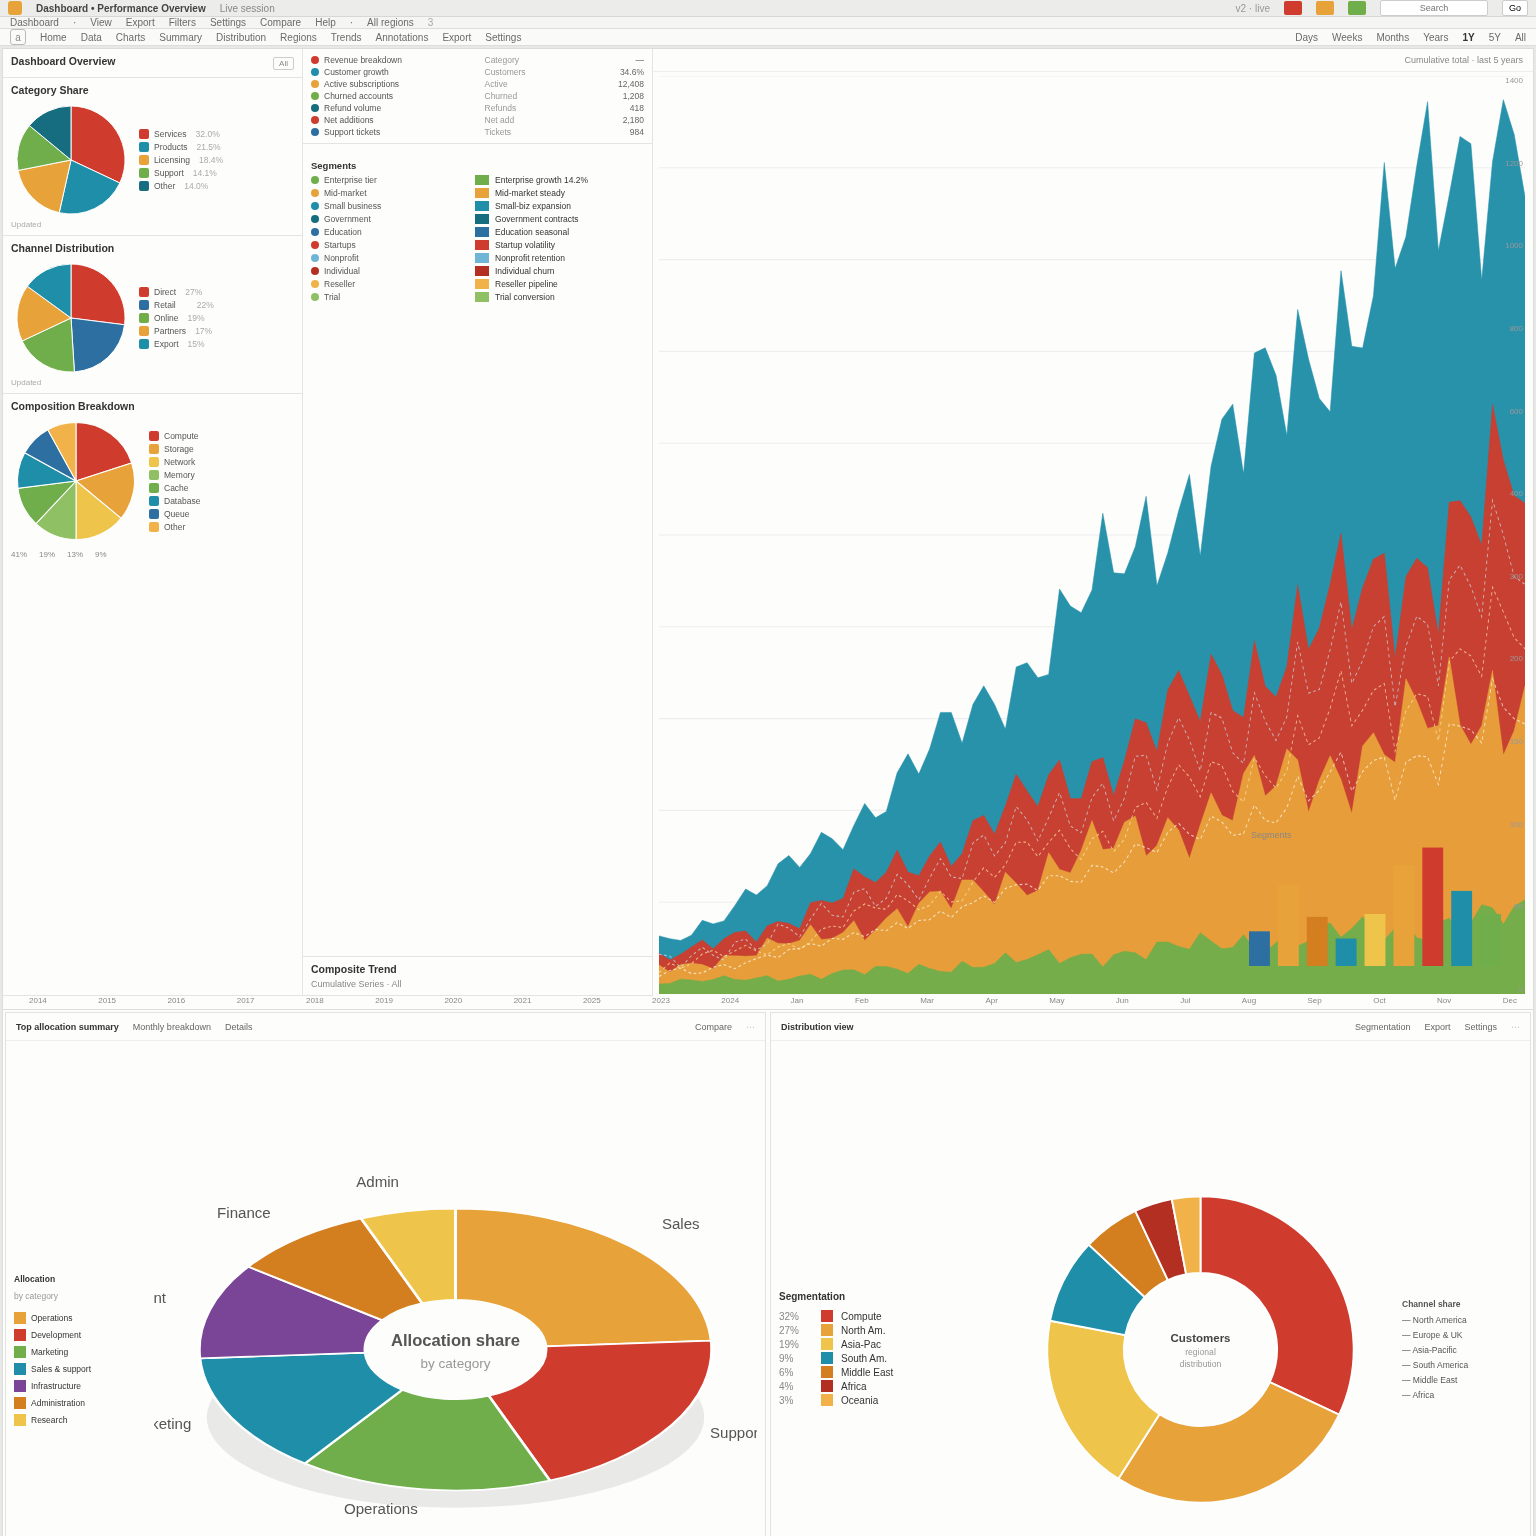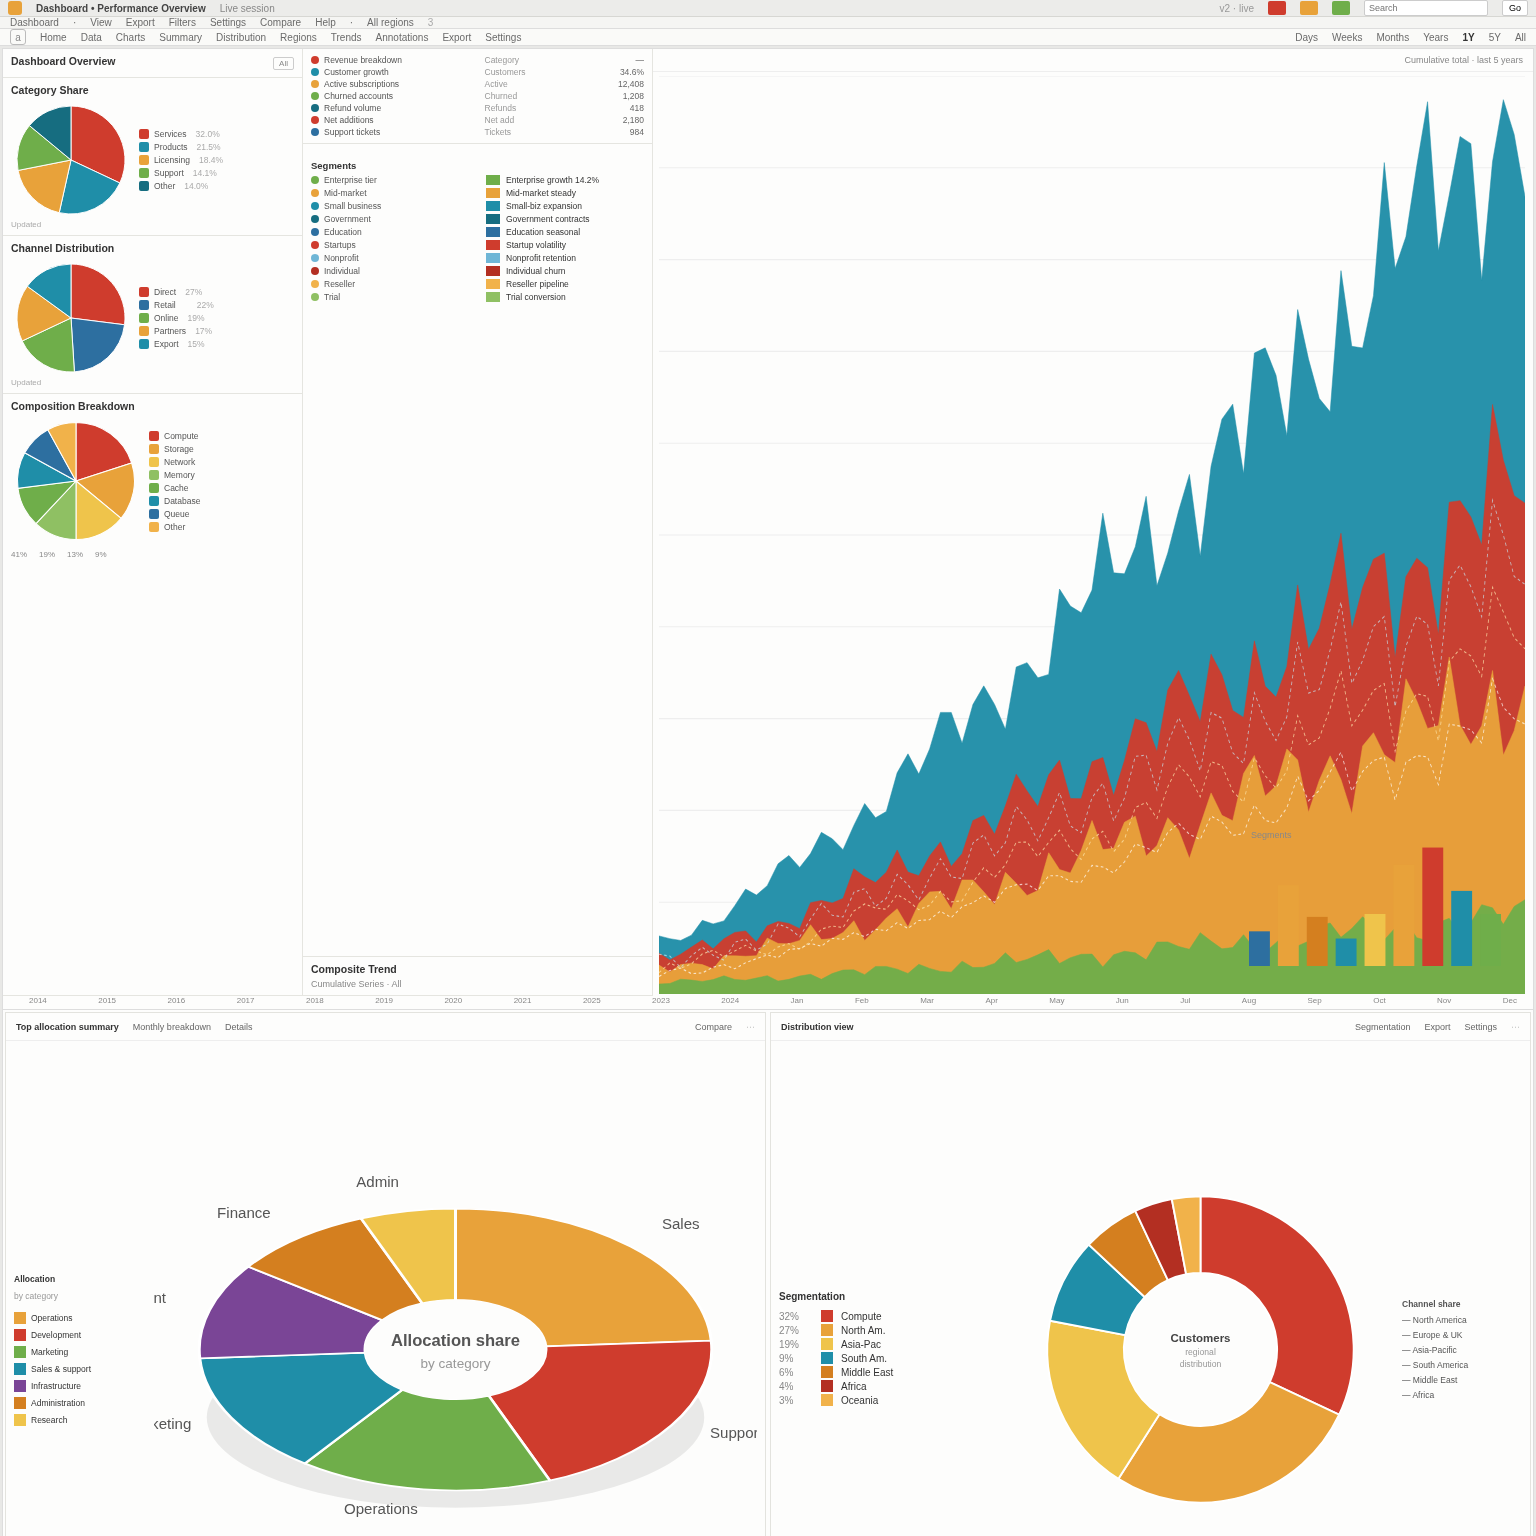--- a/index.html
+++ b/index.html
@@ -57,21 +57,21 @@
 
   <div class="titlebar">
     <span style="width:14px;height:14px;background:#e8a23a;border-radius:3px"></span>
     <span class="tl">Dashboard • Performance Overview</span>
     <span style="color:#888">Live session</span>
     <span class="sp"></span>
     <span style="color:#999">v2 · live</span>
     <span class="ttool" style="background:#cf3c2d"></span>
     <span class="ttool" style="background:#e8a23a"></span>
     <span class="ttool" style="background:#6fae4a"></span>
-    <input style="width: 124px; height: 16px; border: 1px solid rgb(204, 204, 204); border-radius: 2px; padding: 0px 4px; font-size: 9px;" placeholder="Search">
+    <input style="width: 108px; height: 16px; border: 1px solid rgb(204, 204, 204); border-radius: 2px; padding: 0px 4px; font-size: 9px; text-align: center;" placeholder="Search">
     <button style="height:16px;font-size:9px;border:1px solid #ccc;background:#fff;border-radius:2px;padding:0 6px">Go</button>
   </div>
 
   <div class="menubar">
     <span>Dashboard</span>
     <span>·</span>
     <span>View</span>
     <span>Export</span>
     <span>Filters</span>
     <span>Settings</span>
@@ -310,21 +310,21 @@
                   <span>Support tickets</span>
                 </div>
                 <div class="lg">
                   <span style="color:#999">Tickets</span>
                   <span style="margin-left:auto;color:#666">984</span>
                 </div>
               </div>
           </div>
           <div class="card legbox" style="flex:1">
             <h4>Segments</h4>
-            <div style="display:flex;gap:25px">
+            <div style="display:flex;gap:14px">
               <div class="legend" id="centerBitems" style="flex:0 0 150px">
                   <div class="lg">
                     <span class="dot" style="background:#6fae4a"></span>
                     <span>Enterprise tier</span>
                   </div>
                   <div class="lg">
                     <span class="dot" style="background:#e8a23a"></span>
                     <span>Mid-market</span>
                   </div>
                   <div class="lg">
@@ -409,20 +409,34 @@
                 <line x1="0" x2="1000" y1="720" y2="720" stroke="#eee" stroke-width="1"></line>
                 <line x1="0" x2="1000" y1="800" y2="800" stroke="#eee" stroke-width="1"></line>
                 <path d="M 0 800 L 0 749.3940851830025 L 12.5 751.762707913805 L 25 753.3237350965618 L 37.5 748.6944068614848 L 50 735.8374950963976 L 62.5 738.9029802218965 L 75 736.2912657784611 L 87.5 722.9848380971329 L 100 708.5566021869652 L 112.5 713.7825922342992 L 125 705.5746493452115 L 137.5 686.5329933703022 L 150 679.3118051284247 L 162.5 689.7199823916474 L 175 677.6266973453758 L 187.5 659.1416764853625 L 200 664.7018771562492 L 212.5 674.2243352873274 L 225 653.0758491246125 L 237.5 634.0390105914843 L 250 646.4139273560318 L 262.5 640.9521320011647 L 275 607.259752459541 L 287.5 590.691606051852 L 300 608.3833731166019 L 312.5 586.4009211530997 L 325 554.5809443907317 L 337.5 554.6391966213198 L 350 581.4222719333859 L 362.5 547.6700528606093 L 375 531.4620032711414 L 387.5 547.640239822371 L 400 569.2046178597404 L 412.5 515.0498752431147 L 425 511.2243535411157 L 437.5 524.5096090187076 L 450 521.4691094214868 L 462.5 447.13048861597173 L 475 461.9196487510937 L 487.5 467.77372066246767 L 500 448.02495747066524 L 512.5 380.9906328572841 L 525 432.9828689646856 L 537.5 433.8363142176486 L 550 410.1882834909193 L 562.5 366.2882536861596 L 575 444.2428843582858 L 587.5 415.66653789112286 L 600 379.0888962771823 L 612.5 347.19078315455016 L 625 418.5207930780059 L 637.5 340.0415581604574 L 650 299.1215478143022 L 662.5 285.95814167459514 L 675 346.7004107928931 L 687.5 241.44025071724855 L 700 236.89672682133585 L 712.5 260.85039439518334 L 725 313.4793028117659 L 737.5 203.537282144149 L 750 246.691445589532 L 762.5 281.09283328469087 L 775 292.6278770073779 L 787.5 169.6023979977017 L 800 235.6003971135142 L 812.5 236.98637982531477 L 825 191.40992677293082 L 837.5 75.43088809923927 L 850 167.80579647791694 L 862.5 140.0758768860561 L 875 78.41241112371108 L 887.5 22.40893854536216 L 900 152.44902386662397 L 912.5 103.76011893569921 L 925 52.704502772175374 L 937.5 58.951360390403465 L 950 178.14179584335352 L 962.5 74.72363034524165 L 975 20.602280666377965 L 987.5 50.93894094430016 L 1000 105.24386252741874 L 1000 800 Z" fill="#1f8ea8" fill-opacity="0.96" stroke="#1f8ea8" stroke-width="0.5"></path>
                 <path d="M 0 800 L 0 764.4587651320483 L 12.5 770.3346578596058 L 25 765.3680706153237 L 37.5 759.1319954266839 L 50 752.9819985168665 L 62.5 760.6508042295885 L 75 751.8633404045834 L 87.5 746.3388527294596 L 100 745.0754199022778 L 112.5 754.6524768160201 L 125 740.618518549098 L 137.5 736.7920506345483 L 150 738.51206951602 L 162.5 743.0507653762158 L 175 720.3910523072578 L 187.5 718.4938150378247 L 200 720.6355871644861 L 212.5 716.7737160455781 L 225 690.8530264679192 L 237.5 697.9103864049695 L 250 702.8607720487935 L 262.5 693.7913069551444 L 275 674.5010185379446 L 287.5 693.7787210156108 L 300 696.915336116514 L 312.5 679.7371206811401 L 325 667.4959165291775 L 337.5 688.7943577303506 L 350 677.6704285306142 L 362.5 648.860427763327 L 375 644.3515865068555 L 387.5 660.7618024049593 L 400 636.0505396654958 L 412.5 608.4117829043212 L 425 622.9864262018978 L 437.5 636.6303476870189 L 450 608.9917251092846 L 462.5 596.0804069019488 L 475 629.6302914072778 L 487.5 629.7627559154372 L 500 597.5280992929576 L 512.5 593.9562963469027 L 525 627.1108454019517 L 537.5 596.5285077081377 L 550 560.1471263199412 L 562.5 563.6149605229014 L 575 588.7546797346947 L 587.5 535.125742443621 L 600 518.0205516197645 L 612.5 540.0659178979945 L 625 562.6496258057219 L 637.5 503.8431644065283 L 650 521.7249534703452 L 662.5 552.9495915845347 L 675 558.9854477730659 L 687.5 492.24104704153393 L 700 531.7577750849647 L 712.5 541.2864388634105 L 725 514.6501813019604 L 737.5 443.5419260641127 L 750 499.7838299686486 L 762.5 481.2225941034826 L 775 442.5122757298612 L 787.5 398.4942763994891 L 800 482.45647642802487 L 812.5 445.8112247912626 L 825 421.0450688974314 L 837.5 415.82745282915954 L 850 507.021108754908 L 862.5 436.29413186086697 L 875 420.27180200826007 L 887.5 428.4672476176502 L 900 486.67624462451823 L 912.5 371.40316298703897 L 925 370.0547462642867 L 937.5 384.24641514638535 L 950 408.7575640732076 L 962.5 286.2746619280015 L 975 334.938211469144 L 987.5 365.7008796954994 L 1000 372.29864761312194 L 1000 800 Z" fill="#cf3c2d" fill-opacity="0.96" stroke="#cf3c2d" stroke-width="0.5"></path>
                 <path d="M 0 800 L 0 774.8290864080752 L 12.5 780.7823705524934 L 25 774.3615040523777 L 37.5 773.1356459690033 L 50 774.3938875131887 L 62.5 778.0723529559549 L 75 766.6086303980215 L 87.5 766.6856281654392 L 100 767.1231039082073 L 112.5 766.6166749873753 L 125 751.2747468909826 L 137.5 755.9510540980319 L 150 756.2099960814322 L 162.5 753.3036673718506 L 175 739.6288630853574 L 187.5 752.601115749687 L 200 751.5989555765821 L 212.5 746.4467983525124 L 225 736.1233991782826 L 237.5 753.3842743035956 L 250 743.9404969737078 L 262.5 733.7709671867326 L 275 725.7227310933155 L 287.5 741.5411841247075 L 300 721.0353710102273 L 312.5 711.002312751621 L 325 710.556431415845 L 337.5 725.7552689005636 L 350 700.5893523491218 L 362.5 700.6736723300698 L 375 710.924602175792 L 387.5 722.079163660056 L 400 693.9150394567066 L 412.5 703.418024470192 L 425 714.1455045858031 L 437.5 709.8697063424286 L 450 676.9244265263048 L 462.5 691.5401629477041 L 475 694.5131339219015 L 487.5 674.910792853825 L 500 648.7852062446916 L 512.5 674.1466490297605 L 525 673.0084509399339 L 537.5 650.3068643036075 L 550 645.0174412452959 L 562.5 679.8301303362488 L 575 670.6325877814469 L 587.5 646.356300382905 L 600 657.036170959391 L 612.5 681.9892414966727 L 625 652.7832026456896 L 637.5 624.7593391182967 L 650 644.2877768189398 L 662.5 648.9354178893497 L 675 607.8382063178972 L 687.5 592.1618014574753 L 700 627.5255144274875 L 712.5 618.5634513104078 L 725 586.4207944409195 L 737.5 596.056320045189 L 750 641.6762181312466 L 762.5 613.6449542976648 L 775 592.4096729517167 L 787.5 613.0010140038448 L 800 642.876141136469 L 812.5 583.8586902721137 L 825 572.3155358469626 L 837.5 591.4758560650097 L 850 598.2681833394997 L 862.5 525.3311944382559 L 875 544.4347972438029 L 887.5 568.5798008530168 L 900 566.0983923037054 L 912.5 506.29950170322496 L 925 565.4757592516986 L 937.5 582.5994733942931 L 950 566.2057924989931 L 962.5 518.1047008145799 L 975 591.9207003550528 L 987.5 570.5231019087547 L 1000 531.5513355266571 L 1000 800 Z" fill="#e8a23a" fill-opacity="0.96" stroke="#e8a23a" stroke-width="0.5"></path>
                 <path d="M 0 800 L 0 791.3611658711037 L 12.5 790.8269779201447 L 25 787.0785612134554 L 37.5 787.8705641772211 L 50 789.0233941975416 L 62.5 787.4467858006482 L 75 784.1739977787743 L 87.5 787.2997914843749 L 100 788.0173147397384 L 112.5 786.0908026096213 L 125 784.0386872376492 L 137.5 788.7650183939244 L 150 787.2422653992712 L 162.5 784.3244018736968 L 175 782.8149735802033 L 187.5 787.2476277236722 L 200 782.1551964543742 L 212.5 779.1580150462548 L 225 778.9735574203096 L 237.5 783.1188753803522 L 250 776.0151815362386 L 262.5 775.9616997567166 L 275 778.327678739416 L 287.5 782.1041304097627 L 300 774.1252949640815 L 312.5 777.6881711626392 L 325 780.3024229360996 L 337.5 780.9705709114918 L 350 771.3532348814514 L 362.5 776.9508759503069 L 375 776.6670102683929 L 387.5 773.3120868872597 L 400 764.0911151124723 L 412.5 772.5818303526145 L 425 769.885944637948 L 437.5 765.8858476798007 L 450 761.3235541702297 L 462.5 773.4153366629168 L 475 768.3616694988763 L 487.5 765.3737653603513 L 500 765.2151626436836 L 512.5 776.4167734544351 L 525 765.8071137243973 L 537.5 762.7551166077752 L 550 764.1342174946352 L 562.5 770.2520189008999 L 575 754.7182921130965 L 587.5 754.6008603863413 L 600 758.5876363657364 L 612.5 761.0246784288639 L 625 746.5505826620481 L 637.5 753.89469109521 L 650 760.6286729713811 L 662.5 759.4826686397388 L 675 748.2991303747692 L 687.5 760.4608394077013 L 700 763.6331361684357 L 712.5 755.2505802086713 L 725 746.1956359624446 L 737.5 758.1750127654816 L 750 753.9495089864203 L 762.5 740.7211364812796 L 775 738.1207048064823 L 787.5 750.6436364145966 L 800 742.815444810305 L 812.5 732.6779040321028 L 825 741.0694514323314 L 837.5 752.8537482202565 L 850 742.5286144595585 L 862.5 736.8243608769934 L 875 750.9751405918564 L 887.5 753.5394230360091 L 900 737.7928871699078 L 912.5 734.074460968507 L 925 747.6327712304275 L 937.5 737.9494884978631 L 950 722.1460303656803 L 962.5 724.9128117715754 L 975 739.3181956486352 L 987.5 723.6587171137729 L 1000 717.8515662977882 L 1000 800 Z" fill="#6fae4a" fill-opacity="0.96" stroke="#6fae4a" stroke-width="0.5"></path>
                 <path d="M 0 784.6810330418684 L 12.5 779.5378731752292 L 25 777.3919704128358 L 37.5 782.2651828558503 L 50 781.633351709733 L 62.5 776.6339379069983 L 75 774.457836990415 L 87.5 778.0031112128344 L 100 772.8183532430077 L 112.5 769.1601783841088 L 125 765.9587712287254 L 137.5 768.2864141173618 L 150 761.2301614020964 L 162.5 760.2516748498253 L 175 755.9335023495023 L 187.5 758.350004054479 L 200 751.428518379916 L 212.5 752.4057586163265 L 225 746.5495422766717 L 237.5 750.0188573593998 L 250 743.6244367033329 L 262.5 744.7985150640473 L 275 737.7855442998818 L 287.5 742.855470371143 L 300 735.9182765367577 L 312.5 735.2554205619875 L 325 727.7904958754559 L 337.5 733.4741139365591 L 350 723.8443738547817 L 362.5 720.4351171509545 L 375 714.4719116971513 L 387.5 720.103363710303 L 400 708.0188258432391 L 412.5 704.8179426902853 L 425 704.278965280814 L 437.5 709.7559040178786 L 450 697.0013295022245 L 462.5 696.8955937648158 L 475 701.8178742554509 L 487.5 702.6237945345149 L 500 687.9390968390915 L 512.5 689.3148753499706 L 525 694.4726179861503 L 537.5 684.8824437447406 L 550 669.2335935329603 L 562.5 672.5756111525777 L 575 676.5907955883981 L 587.5 659.1222185423151 L 600 651.2469996874617 L 612.5 660.8631414485076 L 625 665.2625156653758 L 637.5 644.9680003857743 L 650 650.113679183205 L 662.5 661.7537839076822 L 675 660.3354463859253 L 687.5 635.2620760689191 L 700 648.7841325502603 L 712.5 650.9201380514721 L 725 637.8500703213213 L 737.5 610.165605555427 L 750 631.6606880934877 L 762.5 622.5198391848571 L 775 606.4128999055631 L 787.5 589.1022359998942 L 800 623.2451144062728 L 812.5 606.0534737052069 L 825 596.5013534481711 L 837.5 593.5697616546072 L 850 631.0548853683448 L 862.5 598.0237687135182 L 875 592.3324840096914 L 887.5 593.370434744486 L 900 617.6165518636521 L 912.5 564.8255884604482 L 925 566.6043984851068 L 937.5 569.789046826002 L 950 581.253257033482 L 962.5 525.3057234425213 L 975 550.2086208621128 L 987.5 560.094232030549 L 1000 564.7192990242672 " fill="none" stroke="#fff" stroke-width="1" stroke-dasharray="3 3" opacity="0.7"></path>
                 <path d="M 0 781.3875153948806 L 12.5 772.929150946902 L 25 777.591965700095 L 37.5 773.6489767197363 L 50 765.0575243824813 L 62.5 761.948265402705 L 75 767.4231356221783 L 87.5 762.4898944110894 L 100 757.5418074165277 L 112.5 762.5844293433397 L 125 765.8575798541784 L 137.5 758.9841175947656 L 150 756.0624532407295 L 162.5 761.2461449047563 L 175 754.304220215658 L 187.5 743.4628296077902 L 200 740.8008404068144 L 212.5 742.0572592813096 L 225 727.6434445162125 L 237.5 721.5300160206206 L 250 725.0696772139208 L 262.5 726.0898231552309 L 275 713.3525247211793 L 287.5 718.7618232787969 L 300 726.5452160480945 L 312.5 722.7199206487996 L 325 710.4966309621468 L 337.5 719.7046536290617 L 350 718.8164688987724 L 362.5 702.5105107467195 L 375 690.0432097964253 L 387.5 698.3458774785456 L 400 687.4120093019404 L 412.5 667.7938293023677 L 425 667.6060233334398 L 437.5 680.2817854693566 L 450 667.8953764669295 L 462.5 657.2545184700848 L 475 673.3734621614374 L 487.5 682.8252164243465 L 500 664.848753530816 L 512.5 658.2695613454412 L 525 675.9393000066121 L 537.5 665.1580618309965 L 550 637.5006183326891 L 562.5 633.0247983298309 L 575 646.9524485343159 L 587.5 619.5758471553611 L 600 600.1836758229664 L 612.5 610.8890061530967 L 625 628.0918973649425 L 637.5 597.5695996955294 L 650 600.8279064233628 L 662.5 623.3785561013938 L 675 632.8172696582574 L 687.5 594.0175923239645 L 700 609.823699916572 L 712.5 620.4638126198591 L 725 605.6165376763494 L 737.5 557.4593025693225 L 750 582.9509995558242 L 762.5 576.812999681581 L 775 551.0178727631093 L 787.5 518.1352724034487 L 800 566.3477585686229 L 812.5 552.6656760662015 L 825 535.409012485226 L 837.5 529.4659289413605 L 850 588.4836726298953 L 862.5 553.4601386010015 L 875 538.3022489277853 L 887.5 540.6211091499135 L 900 579.5226954261361 L 912.5 510.2921375125502 L 925 499.20315091253656 L 937.5 505.42681535220544 L 950 523.3086270189874 L 962.5 445.4136449301269 L 975 467.12138257960714 L 987.5 489.5172574747692 L 1000 499.1798716092923 " fill="none" stroke="#ffe9b0" stroke-width="1" stroke-dasharray="3 3" opacity="0.7"></path>
                 <path d="M 0 765.3472136723174 L 12.5 766.9648290376886 L 25 777.0744885624578 L 37.5 766.5924936159347 L 50 759.1893128901227 L 62.5 766.2402278758914 L 75 770.4905858813546 L 87.5 754.9045520262547 L 100 752.1662911034442 L 112.5 761.8017720951584 L 125 756.4014311750401 L 137.5 739.0153882987689 L 150 742.6602012395219 L 162.5 750.1639698472734 L 175 734.5739006395556 L 187.5 720.9814527056869 L 200 731.3623498441897 L 212.5 732.8421997209559 L 225 711.3947166194166 L 237.5 708.1663891550003 L 250 723.640265889893 L 262.5 716.6442396541852 L 275 695.6822633862126 L 287.5 704.7345241376722 L 300 718.0408218657717 L 312.5 698.9153116390913 L 325 682.0345476256184 L 337.5 697.9488521537363 L 350 699.3998439123122 L 362.5 668.4825435026495 L 375 661.2734329138264 L 387.5 679.664352776985 L 400 668.1769008770655 L 412.5 636.5598861446438 L 425 648.2832123855411 L 437.5 666.492823906799 L 450 646.2359672645905 L 462.5 624.3066718552956 L 475 653.5682350295295 L 487.5 659.4189009058574 L 500 628.9502157150818 L 512.5 616.215337710809 L 525 649.1890899931575 L 537.5 629.2172980888687 L 550 592.8249242980187 L 562.5 591.9071141517893 L 575 622.2521841617672 L 587.5 581.2719249240761 L 600 559.1094470926025 L 612.5 578.5313917487247 L 625 605.6594380935062 L 637.5 554.7752530066844 L 650 559.5973811223428 L 662.5 589.7688200771196 L 675 599.1451259799416 L 687.5 537.3731087895724 L 700 562.2548491925293 L 712.5 579.0417042179724 L 725 558.4643883984166 L 737.5 493.24403167993603 L 750 537.7309345036732 L 762.5 534.6766222969941 L 775 500.07922214736516 L 787.5 458.27248966383877 L 800 529.4190752108082 L 812.5 509.3820612274651 L 825 479.82316263626876 L 837.5 471.0602032806481 L 850 549.6377742887948 L 862.5 497.00844884755986 L 875 470.83905454850304 L 887.5 477.83449913599634 L 900 531.41799939906 L 912.5 439.1534130790416 L 925 426.21080023553395 L 937.5 445.0653757373023 L 950 471.2972665571424 L 962.5 369.619818572461 L 975 399.9642724056284 L 987.5 436.12114634456657 L 1000 443.0168738783376 " fill="none" stroke="#c7e7f2" stroke-width="1" stroke-dasharray="3 3" opacity="0.7"></path>
               </svg>
+            <div id="ylabels" style="position:absolute;right:2px;top:0;bottom:0;display:flex;flex-direction:column;justify-content:space-between;font-size:8px;color:#999;text-align:right">
+                <span>1400</span>
+                <span>1200</span>
+                <span>1000</span>
+                <span>800</span>
+                <span>600</span>
+                <span>400</span>
+                <span>300</span>
+                <span>200</span>
+                <span>150</span>
+                <span>100</span>
+                <span>50</span>
+                <span>0</span>
+              </div>
             <div class="inset">
               <svg id="insetBars" viewBox="0 0 260 150">
                   <rect x="4" y="105.33333333333334" width="20.88888888888889" height="34.666666666666664" fill="#2d6fa0"></rect>
                   <rect x="32.888888888888886" y="59.111111111111114" width="20.88888888888889" height="80.88888888888889" fill="#e8a23a"></rect>
                   <rect x="61.77777777777778" y="90.88888888888889" width="20.88888888888889" height="49.11111111111111" fill="#d47f1f"></rect>
                   <rect x="90.66666666666667" y="112.55555555555556" width="20.88888888888889" height="27.444444444444443" fill="#1f8ea8"></rect>
                   <rect x="119.55555555555556" y="88" width="20.88888888888889" height="52" fill="#efc44b"></rect>
                   <rect x="148.44444444444446" y="38.888888888888886" width="20.88888888888889" height="101.11111111111111" fill="#e8a23a"></rect>
                   <rect x="177.33333333333334" y="21.555555555555557" width="20.88888888888889" height="118.44444444444444" fill="#cf3c2d"></rect>
                   <rect x="206.22222222222223" y="64.8888888888889" width="20.88888888888889" height="75.1111111111111" fill="#1f8ea8"></rect>

